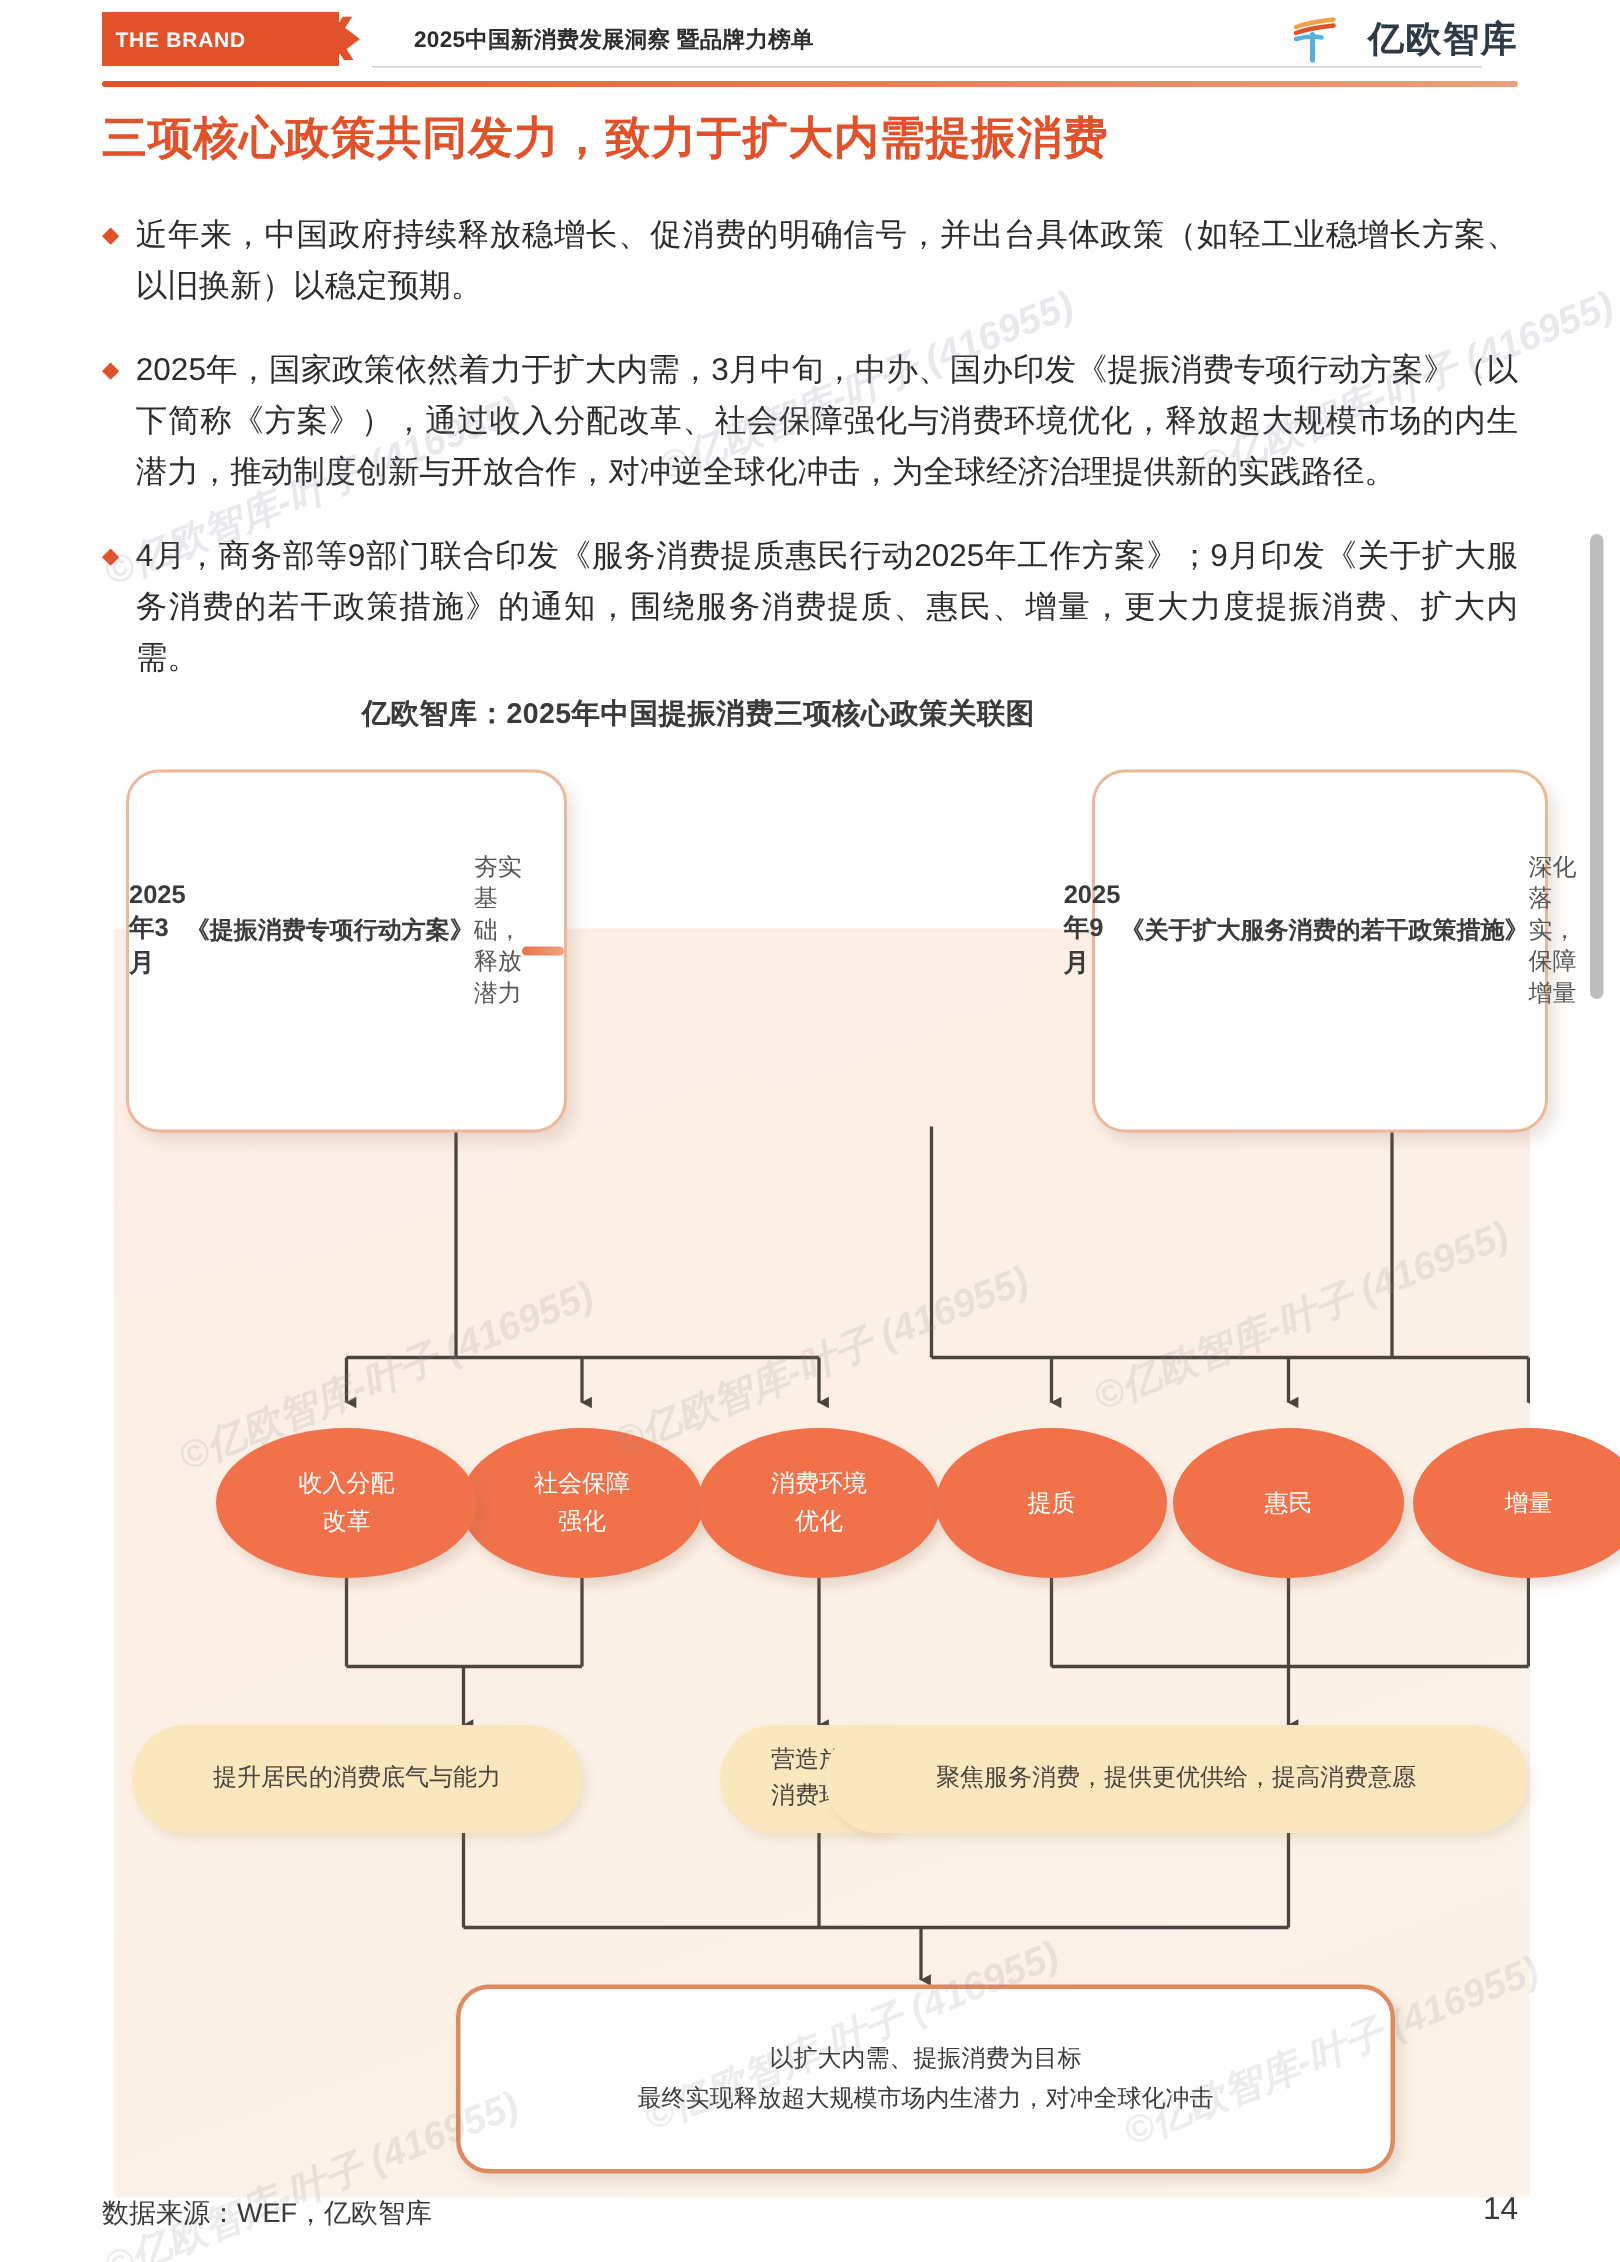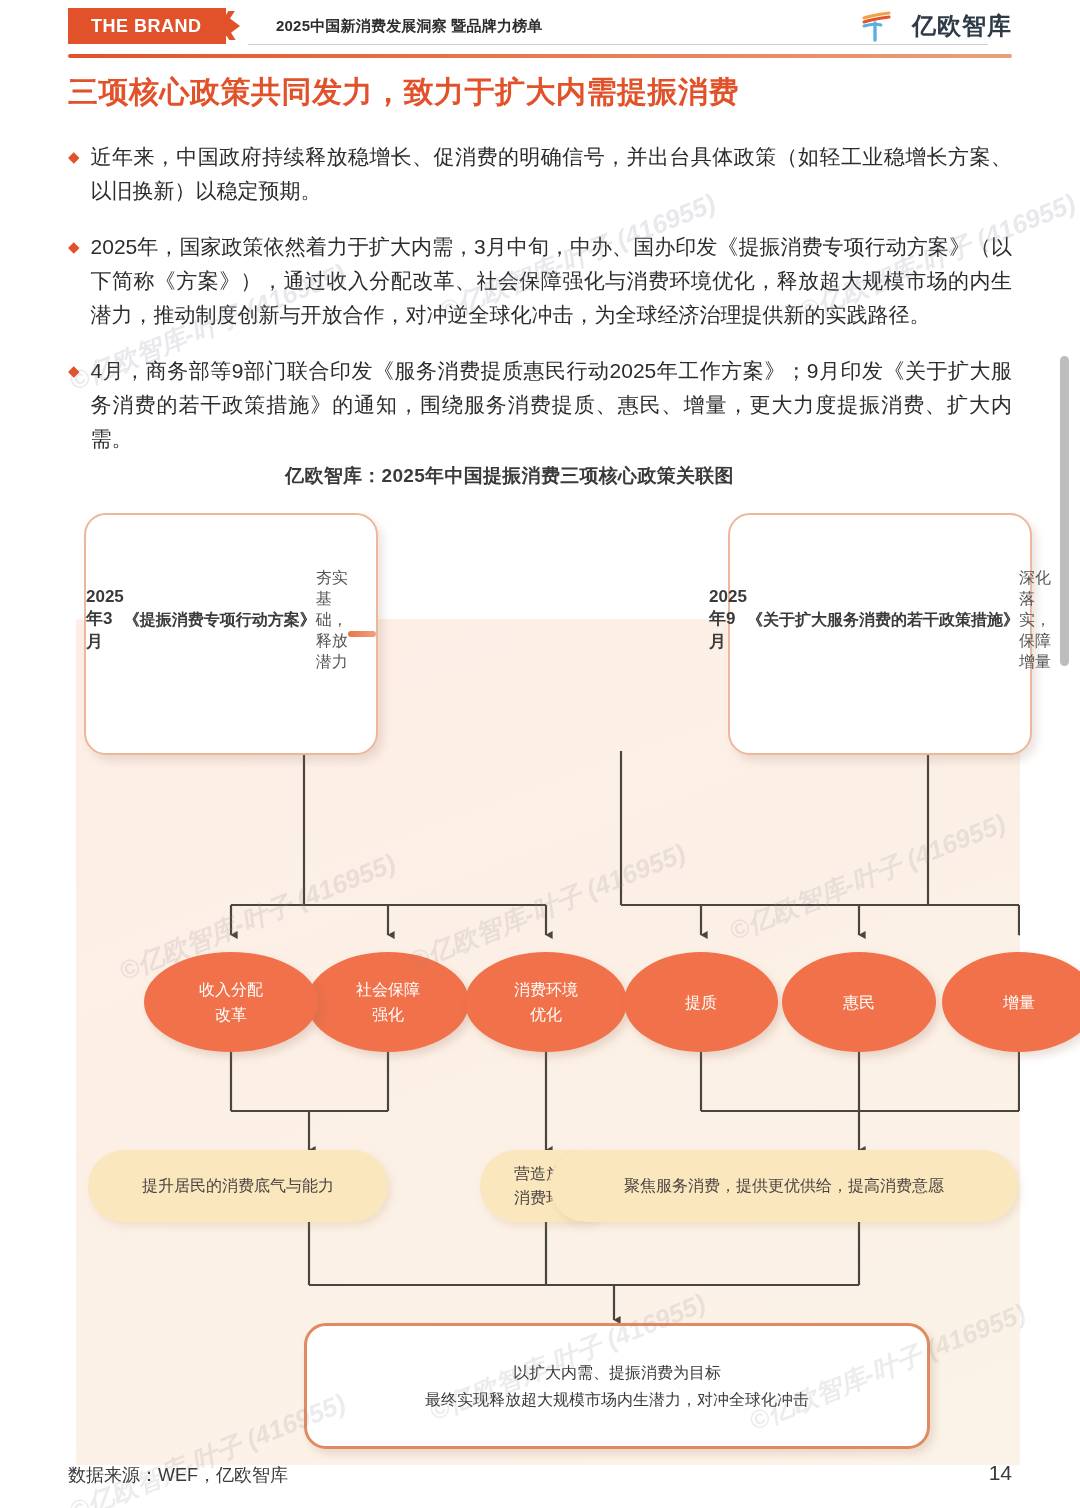--- a/index.html
+++ b/index.html
@@ -15,22 +15,22 @@
   .header{
     position:absolute;left:0;top:0;width:1080px;height:56px;
   }
   .brand-logo{
     position:absolute;left:68px;top:8px;width:172px;height:36px;
     background:#e2522a;
     display:flex;align-items:center;
     clip-path:polygon(0 0, 86% 0, 100% 50%, 86% 100%, 0 100%);
   }
   .brand-logo .bl-text{
-    color:#fff;font-size:18px;font-weight:bold;letter-spacing:.5px;
-    padding-left:23px;font-family:"Liberation Sans",sans-serif;
+    color:#fff;font-size:14px;font-weight:bold;letter-spacing:.5px;
+    padding-left:9px;font-family:"Liberation Sans",sans-serif;
   }
   .brand-x{
     position:absolute;left:196px;top:4px;width:52px;height:44px;
     color:#e2522a;font-size:42px;font-weight:bold;line-height:44px;
     text-align:center;
   }
   .brand-x-mask{
     position:absolute;left:196px;top:8px;width:30px;height:36px;
     background:#e2522a;z-index:-1;
   }
@@ -74,21 +74,21 @@
     flex:0 0 auto;
   }
   .bullet-text{
     font-size:21px;line-height:34px;color:#2c2c2c;
     text-align:justify;flex:1 1 auto;
   }
 
   
   .chart-title{
     position:absolute;left:0;top:463px;width:931px;text-align:center;
-    font-size:19px;font-weight:bold;color:#3a3a3a;letter-spacing:.3px;padding-left:44px;
+    font-size:19px;font-weight:bold;color:#3a3a3a;letter-spacing:.3px;
   }
 
   
   .diagram{
     position:absolute;left:76px;top:505px;width:944px;height:960px;
   }
   .diagram-bg{
     position:absolute;left:0;top:114px;width:944px;height:846px;
     background:linear-gradient(160deg,#fdeee6 0%,#fcf0e6 45%,#fbf3e7 100%);
     border-radius:2px;

